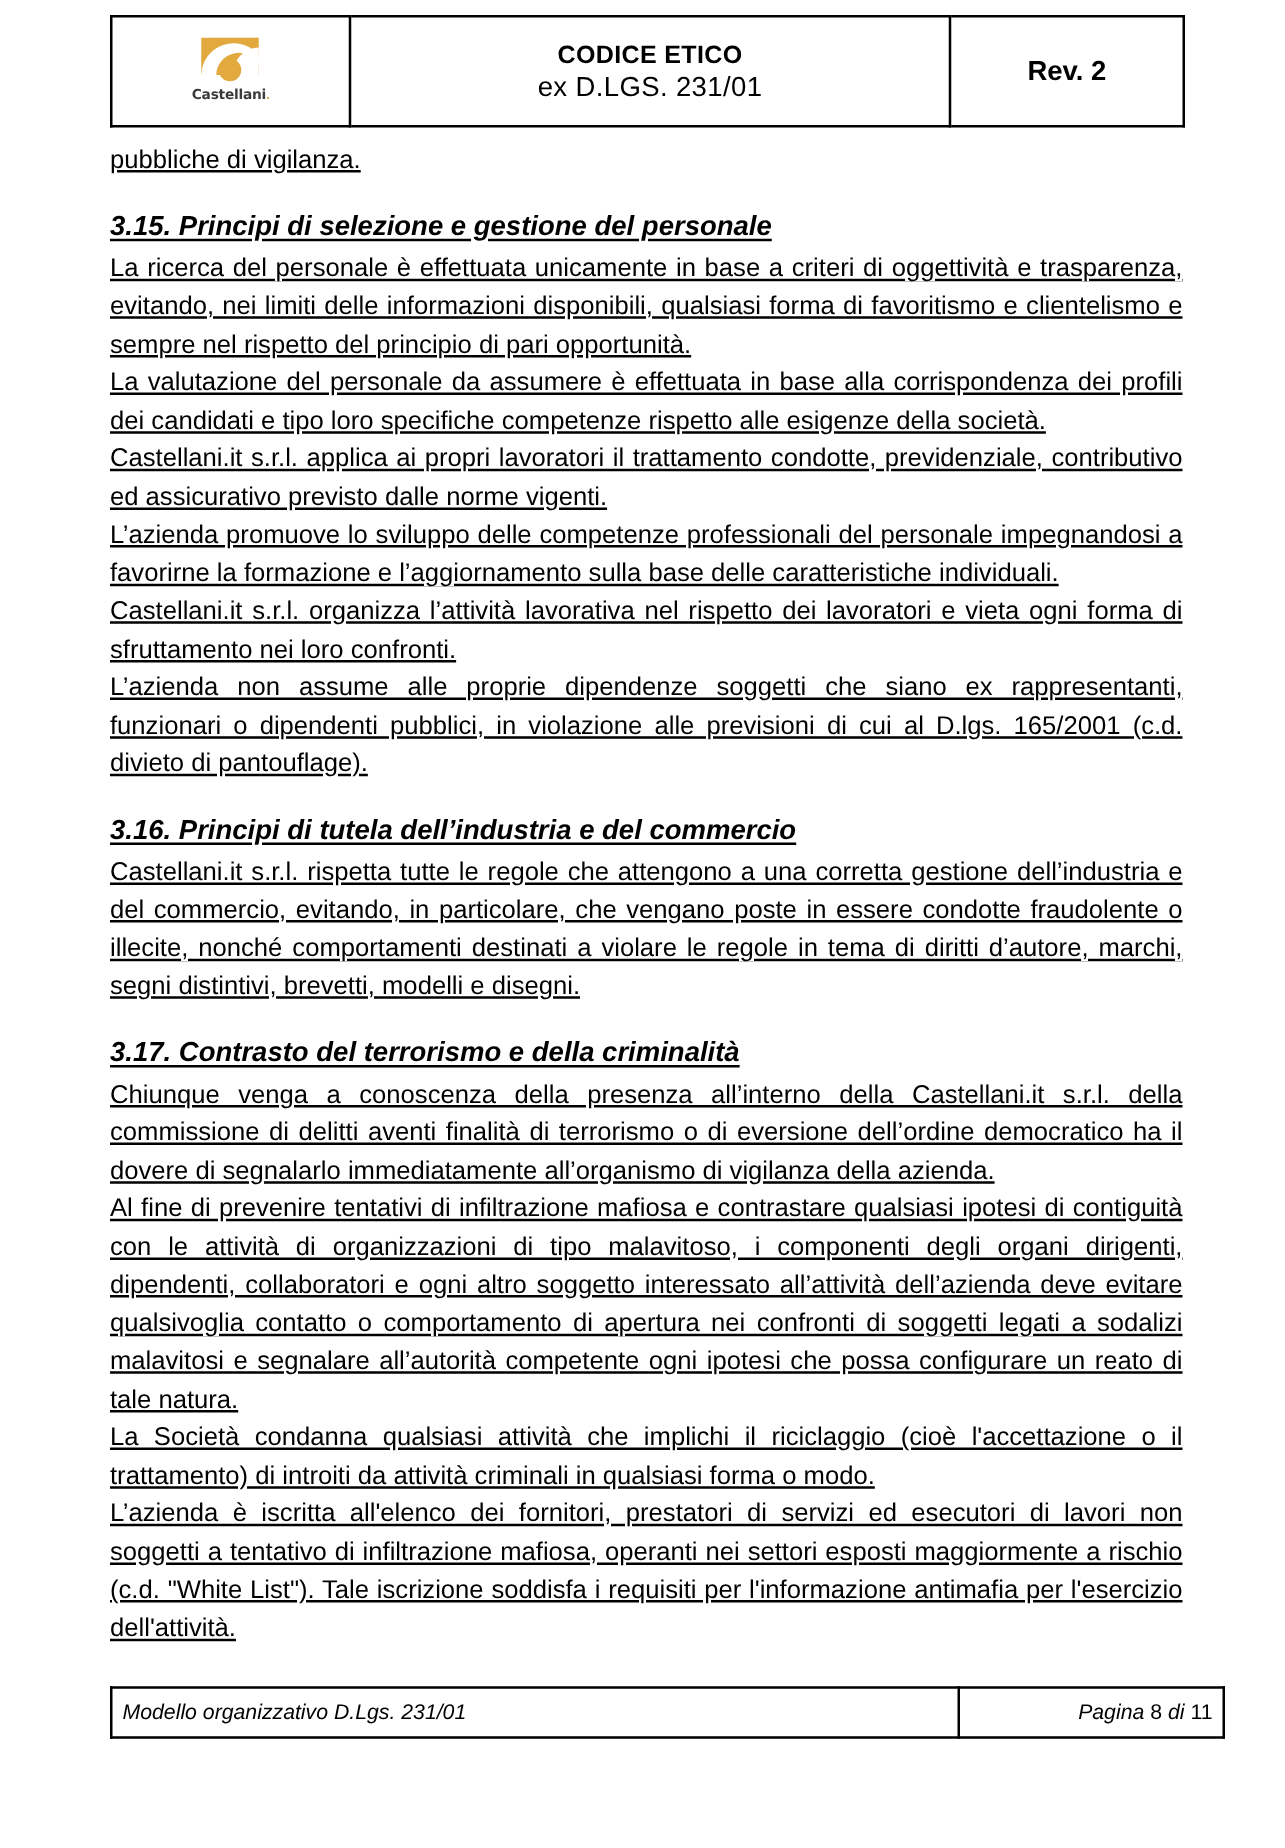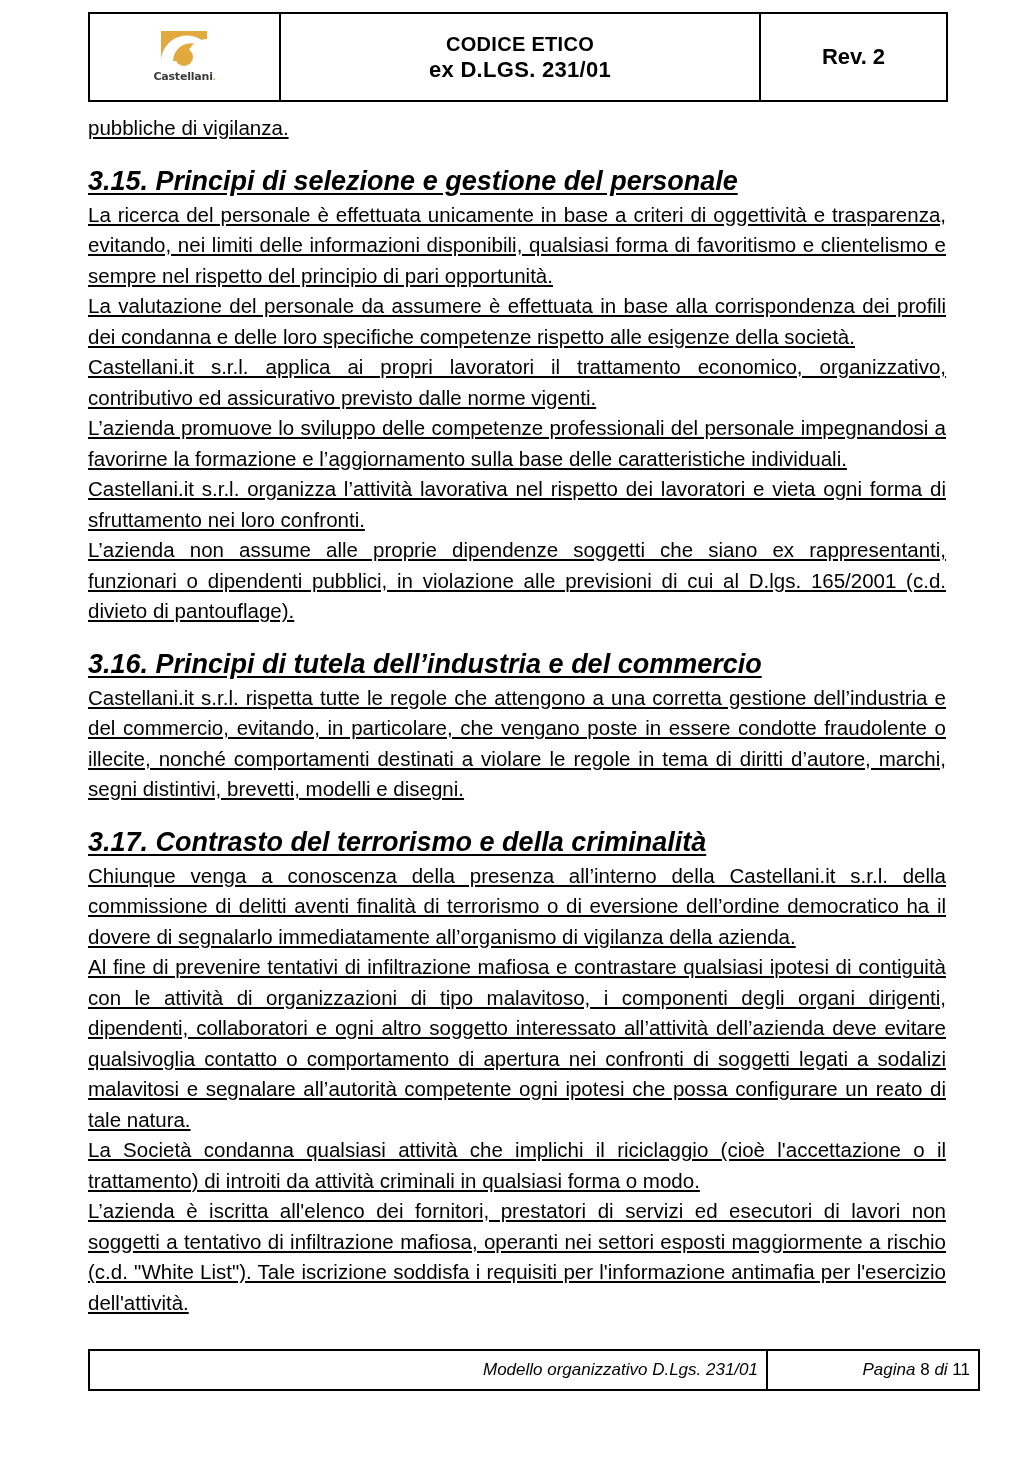--- a/index.html
+++ b/index.html
@@ -69,21 +69,21 @@
   }
 
   .doc-title-line1 {
     font-size: 20px;
     font-weight: bold;
     letter-spacing: 0.3px;
     line-height: 26px;
   }
   .doc-title-line2 {
     font-size: 22px;
-    font-weight: bold;
+    font-weight: normal;
     letter-spacing: 0.3px;
     line-height: 26px;
   }
   .rev-label {
     font-size: 22px;
     font-weight: bold;
     margin-top: 28px;
   }
 
   
@@ -100,21 +100,21 @@
     line-height: 30.5px;
     text-align: justify;
     text-justify: inter-word;
     font-family: "Liberation Sans", sans-serif;
     color: #000000;
     text-decoration: underline;
   }
 
   h2.section-heading {
     margin: 0;
-    font-size: 27px;
+    font-size: 22px;
     line-height: 30px;
     font-weight: bold;
     font-style: italic;
     text-decoration: underline;
     text-underline-offset: 3px;
     font-family: "Liberation Sans", sans-serif;
     white-space: nowrap;
   }
   .sp-before-heading { height: 22px; }
   .sp-after-heading  { height: 4px; }
@@ -130,21 +130,21 @@
   }
   .footer-table td {
     border: 2px solid #000000;
     height: 38px;
     padding: 0 8px;
     vertical-align: middle;
     font-size: 17px;
   }
   .foot-left {
     width: 660px;
-    text-align: right;
+    text-align: left;
     font-style: italic;
   }
   .foot-right {
     width: 194px;
     text-align: right;
     font-style: italic;
   }
   .foot-right .num { font-style: normal; }
 </style>
 </head>
@@ -178,22 +178,22 @@
     </table>
 
   <div class="content">
 
     <p class="body-par">pubbliche di vigilanza.</p>
 
     <div class="sp-before-heading"></div>
     <h2 class="section-heading">3.15. Principi di selezione e gestione del personale</h2>
     <div class="sp-after-heading"></div>
     <p class="body-par">La ricerca del personale è effettuata unicamente in base a criteri di oggettività e trasparenza, evitando, nei limiti delle informazioni disponibili, qualsiasi forma di favoritismo e clientelismo e sempre nel rispetto del principio di pari opportunità.</p>
-    <p class="body-par">La valutazione del personale da assumere è effettuata in base alla corrispondenza dei profili dei condanna e delle loro specifiche competenze rispetto alle esigenze della società.</p>
-    <p class="body-par">Castellani.it s.r.l. applica ai propri lavoratori il trattamento economico, organizzativo, contributivo ed assicurativo previsto dalle norme vigenti.</p>
+    <p class="body-par">La valutazione del personale da assumere è effettuata in base alla corrispondenza dei profili dei candidati e tipo loro specifiche competenze rispetto alle esigenze della società.</p>
+    <p class="body-par">Castellani.it s.r.l. applica ai propri lavoratori il trattamento condotte, previdenziale, contributivo ed assicurativo previsto dalle norme vigenti.</p>
     <p class="body-par">L’azienda promuove lo sviluppo delle competenze professionali del personale impegnandosi a favorirne la formazione e l’aggiornamento sulla base delle caratteristiche individuali.</p>
     <p class="body-par">Castellani.it s.r.l.  organizza l’attività lavorativa nel rispetto dei lavoratori e vieta ogni forma di sfruttamento nei loro confronti.</p>
     <p class="body-par">L’azienda non assume alle proprie dipendenze soggetti che siano ex rappresentanti, funzionari o dipendenti pubblici, in violazione alle previsioni di cui al D.lgs. 165/2001 (c.d. divieto di pantouflage).</p>
 
     <div class="sp-before-heading"></div>
     <h2 class="section-heading">3.16. Principi di tutela dell’industria e del commercio</h2>
     <div class="sp-after-heading"></div>
     <p class="body-par">Castellani.it s.r.l. rispetta tutte le regole che attengono a una corretta gestione dell’industria e del commercio, evitando, in particolare, che vengano poste in essere condotte fraudolente o illecite, nonché comportamenti destinati a violare le regole in tema di diritti d’autore, marchi, segni distintivi, brevetti, modelli e disegni.</p>
 
     <div class="sp-before-heading"></div>

